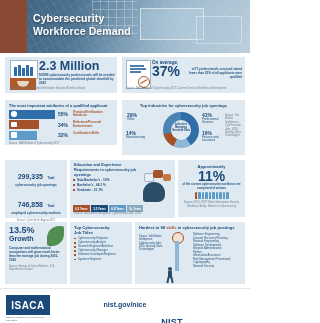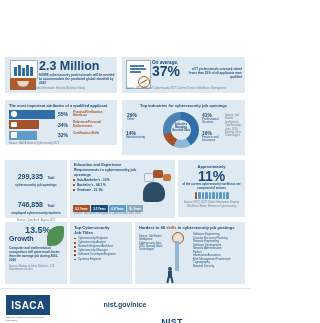--- a/index.html
+++ b/index.html
@@ -105,21 +105,21 @@
            text-align:center;}
   .w-appr{font-size:4px;font-weight:bold;color:#1b4a7a;padding-top:4px;}
   .w-pct{font-size:14px;font-weight:bold;color:#1b4a7a;line-height:14px;}
   .w-sub{font-size:2.9px;line-height:3.6px;color:#25557f;font-weight:bold;padding:0 3px;}
   .w-people{display:flex;justify-content:center;gap:1px;margin-top:2px;}
   .w-people i{width:2.5px;height:7px;background:#5e9bc9;display:block;border-radius:1px 1px 0 0;}
   .w-people i.on{background:#a5522a;}
 
   
   .c-growth{position:absolute;left:5px;top:222px;width:62px;height:62px;background:#dfe9f1;}
-  .g-num{font-size:9px;font-weight:bold;color:#1b4a7a;padding:4px 0 0 20px;line-height:9px;}
+  .g-num{font-size:9px;font-weight:bold;color:#1b4a7a;padding:4px 0 0 4px;line-height:9px;}
   .g-word{font-size:7px;font-weight:bold;color:#1b4a7a;padding-left:4px;line-height:8px;}
   .g-txt{font-size:3.1px;line-height:4px;color:#25557f;font-weight:bold;padding:3px 4px 0 4px;}
   .leaf{position:absolute;right:3px;top:4px;width:17px;height:20px;
      background:#4f8f52;border-radius:12px 2px 12px 2px;}
 
   .c-titles{position:absolute;left:70px;top:222px;width:62px;height:62px;background:#dfe9f1;}
   .t-h{font-size:4.1px;font-weight:bold;color:#1b4a7a;padding:3px 0 1px 4px;line-height:5px;}
   .t-li{font-size:2.9px;color:#25557f;padding:.6px 0 0 8px;position:relative;line-height:3.6px;}
   .t-li:before{content:"";position:absolute;left:4px;top:1.6px;width:1.8px;height:1.8px;background:#a5522a;}
 
@@ -147,20 +147,31 @@
      font-weight:bold;color:#1b4a7a;}
   .nist{position:absolute;right:6px;top:8px;margin-top:20px;}
   .nist-main{font-size:9px;font-weight:bold;color:#1b4a7a;letter-spacing:.3px;}
   .nist-sub{font-size:2.4px;color:#5c7285;line-height:3px;}
 </style>
 </head>
 <body>
 
 <div class="page">
 
+  <div class="header">
+    <div class="hdr-img"></div>
+    <div class="hdr-grid"></div>
+    <div class="hdr-screen"></div>
+    <div class="hdr-screen2"></div>
+    <div class="hdr-bar"></div>
+    <div class="hdr-title">
+      <div>Cybersecurity</div>
+      <div>Workforce Demand</div>
+    </div>
+  </div>
 
   <div class="r1">
 
     <div class="c-18m">
       <div class="ic-people">
         <i style="left:3px;height:9px"></i>
           <i style="left:7px;height:11px"></i>
         <i style="left:11px;height:8px"></i>
           <i style="left:15px;height:11px"></i>
         <i style="left:19px;height:9px"></i>

